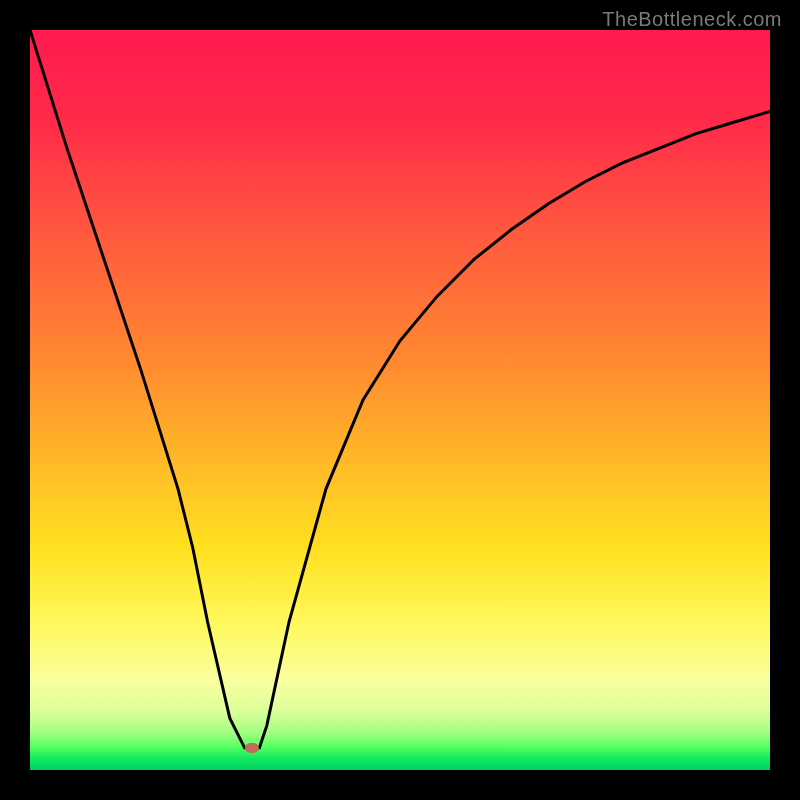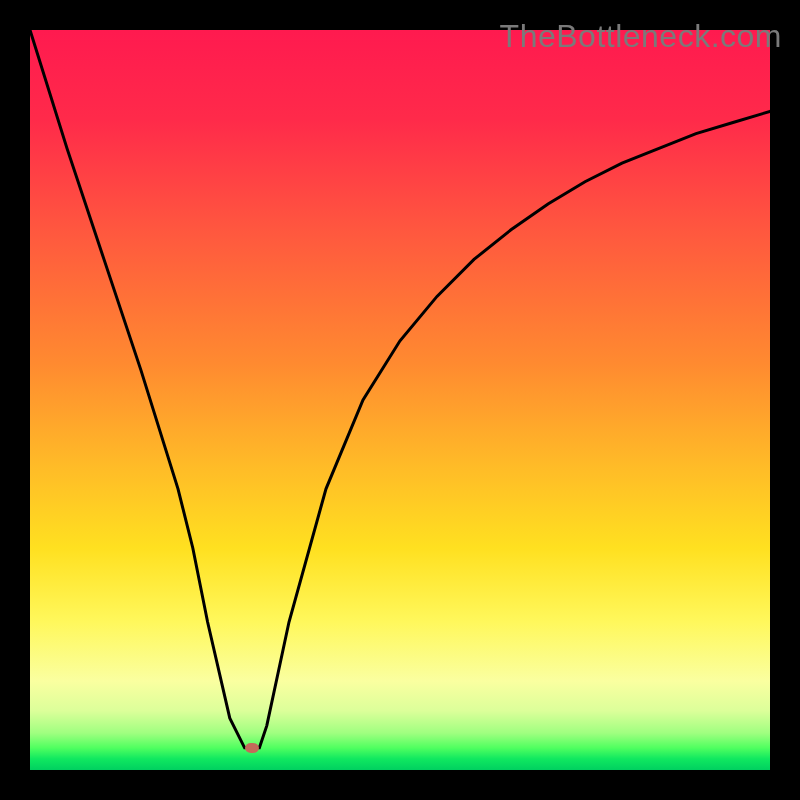--- a/index.html
+++ b/index.html
@@ -12,24 +12,24 @@
     overflow: hidden;
   }
   .frame {
     position: relative;
     width: 800px;
     height: 800px;
     background: #000;
   }
   .watermark {
     position: absolute;
-    top: 18px;
+    top: 8px;
     right: 18px;
     color: #7a7a7a;
-    font-size: 32px;
+    font-size: 20px;
     letter-spacing: 0.5px;
     font-family: Arial, sans-serif;
     z-index: 5;
   }
   .plot-area {
     position: absolute;
     left: 30px;
     top: 30px;
     width: 740px;
     height: 740px;

